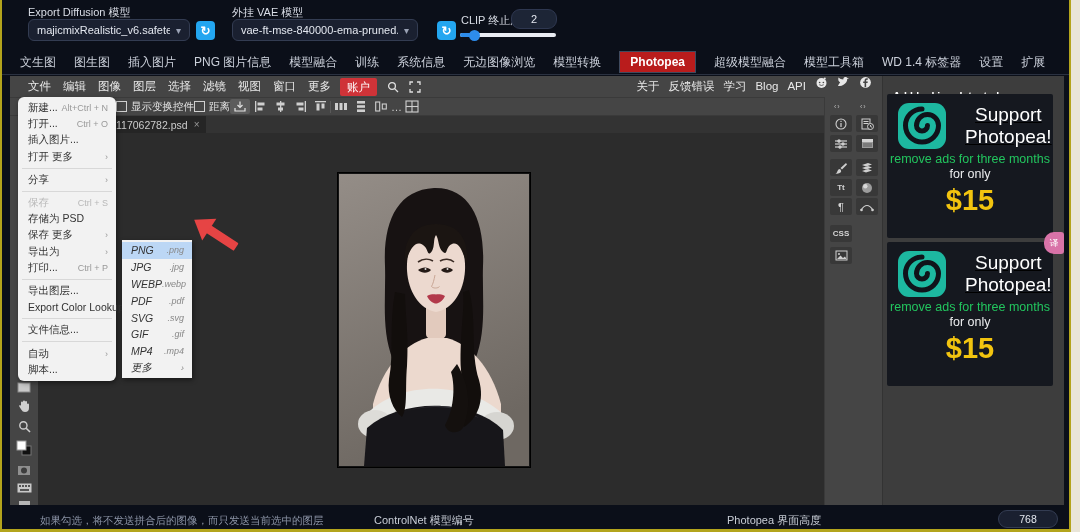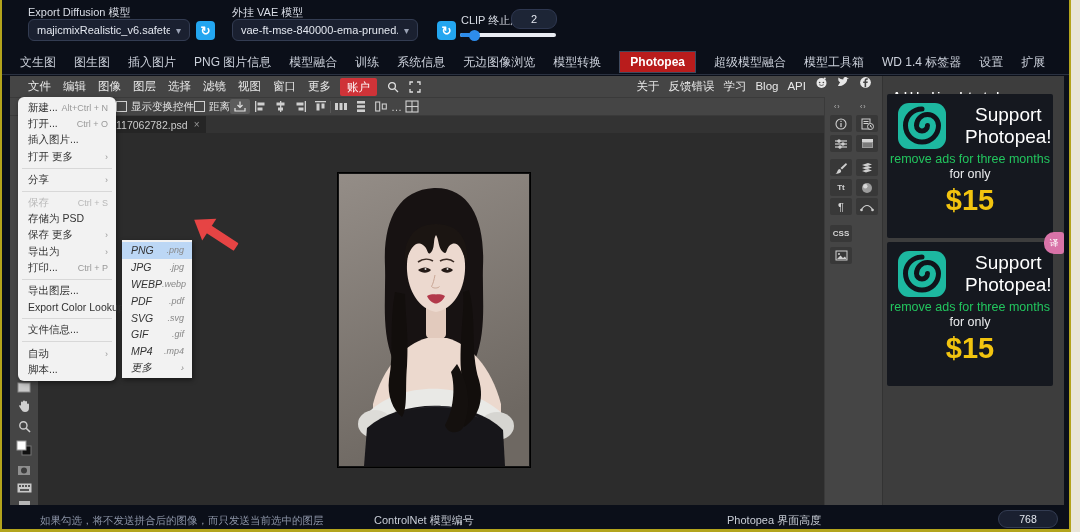--- a/index.html
+++ b/index.html
@@ -78,21 +78,21 @@
   .rp-btn{position:absolute;width:22px;height:17px;background:#383838;border-radius:2px;
       display:flex;align-items:center;justify-content:center;color:#cfcfcf;}
   .rp-btn .txt{font-size:8px;font-weight:bold;color:#d5d5d5;}
   .rp-btn .para{font-size:11px;color:#d5d5d5;}
 
   
   .pp-ads{position:absolute;left:872px;top:0;width:182px;height:429px;background:#3d3d3d;border-left:1px solid #333;box-sizing:border-box;}
   .ads-header{font-size:10.5px;font-weight:bold;color:#fff;text-decoration:underline;padding:3px 0 0 10px;margin-top:11px;}
   .ad-card{position:absolute;left:4px;width:166px;height:144px;background:#15181f;border-radius:2px;
       display:flex;flex-direction:column;align-items:center;box-sizing:border-box;padding-top:7px;}
-  .ad-top{display:flex;align-items:center;gap:16px;width:100%;padding:0 8px;box-sizing:border-box;}
+  .ad-top{display:flex;align-items:center;gap:16px;width:100%;padding:0 8px;box-sizing:border-box;text-decoration:underline;}
   .ad-logo{width:54px;height:50px;flex:0 0 auto;}
   .ad-title{flex:1;text-align:center;color:#fff;font-size:19px;line-height:22px;}
   .ad-line{color:#22c55e;font-size:12.5px;line-height:16px;margin-top:0;}
   .ad-line2{color:#ecedef;font-size:12.5px;line-height:15px;}
   .ad-price{color:#f2c40f;font-size:29px;font-weight:bold;margin-top:2px;}
 
   
   .pp-filemenu{position:absolute;left:8px;top:21px;width:98px;background:#f2f2f2;z-index:40;
       box-shadow:1px 2px 5px rgba(0,0,0,.45);padding:3px 0;box-sizing:border-box;border-radius:6px;}
   .fm-row{height:16.2px;display:flex;align-items:center;justify-content:space-between;padding:0 8px 0 10px;}

